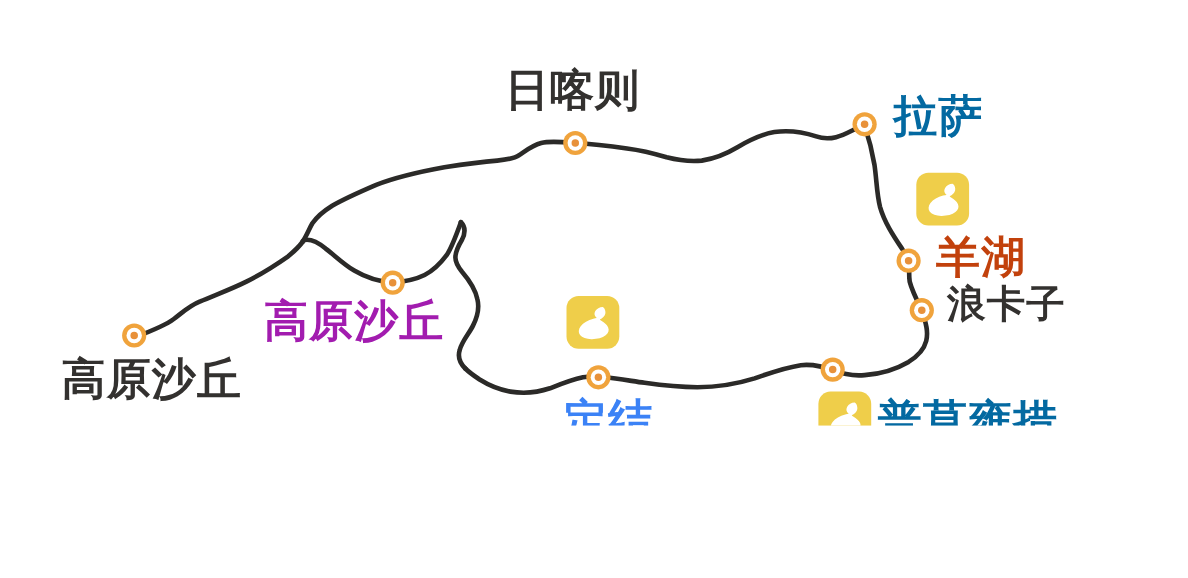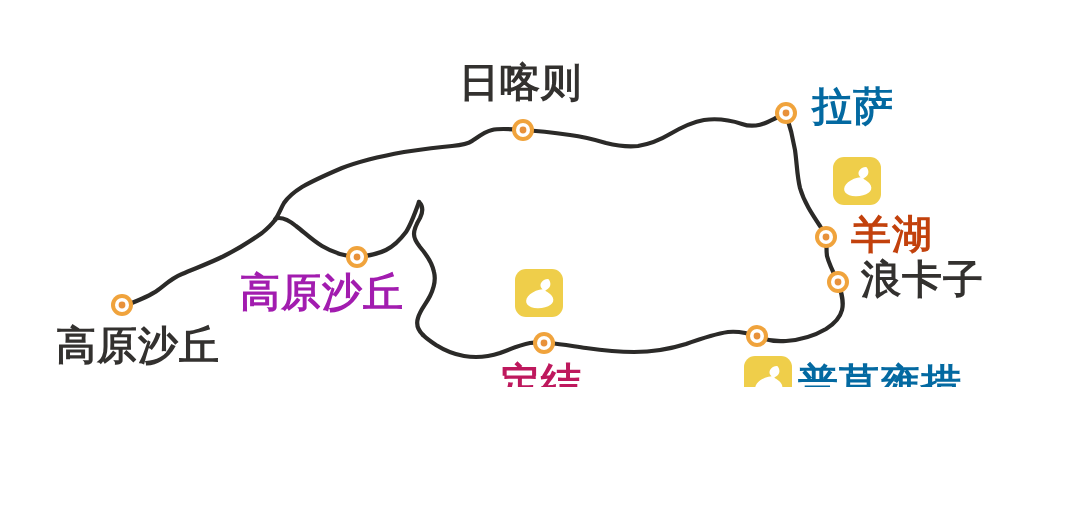--- a/index.html
+++ b/index.html
@@ -29,21 +29,21 @@
     position: absolute;
     font-family: "Liberation Sans", "DejaVu Sans", sans-serif;
     font-weight: bold;
     color: #33312f;
     white-space: nowrap;
     letter-spacing: 1px;
     line-height: 1;
     -webkit-font-smoothing: antialiased;
   }
   .lbl-xl { font-size: 40px; }
-  .lbl-lg { font-size: 40px; }
+  .lbl-lg { font-size: 35px; }
 
   .lake-badge {
     position: absolute;
     border-radius: 11px;
     background: #efce4a;
     display: block;
   }
   .lake-badge svg { display: block; }
 </style>
 </head>
@@ -185,21 +185,21 @@
       </g>
   </svg>
 
   <div id="labels-layer">
       <div class="city-label lbl-xl" style="left: 459px; top: 62px; color: rgb(51, 49, 47);">日喀则</div>
       <div class="city-label lbl-xl" style="left: 812px; top: 86px; color: #0369a1;">拉萨</div>
       <div class="city-label lbl-xl" style="left: 851px; top: 214px; color: #c2410c;">羊湖</div>
       <div class="city-label lbl-lg" style="left: 861px; top: 259px; color: rgb(51, 49, 47);">浪卡子</div>
       <div class="city-label lbl-xl" style="left: 240px; top: 272px; color: #a21caf;">高原沙丘</div>
       <div class="city-label lbl-xl" style="left: 56px; top: 325px; color: rgb(51, 49, 47);">高原沙丘</div>
-      <div class="city-label lbl-xl" style="left: 500px; top: 362px; color: #be185d; text-decoration: underline;">定结</div>
+      <div class="city-label lbl-xl" style="left: 512px; top: 362px; color: #3b82f6; text-decoration: underline;">定结</div>
       <div class="city-label lbl-xl" style="left: 798px; top: 363px; color: #0369a1;">普莫雍措</div>
     </div>
 
   <div id="lakes-layer">
       <span class="lake-badge" style="left: 833px; top: 157px; width: 48px; height: 48px; background: rgb(239, 206, 74);">
         <svg width="48" height="48" viewBox="0 0 48 48">
           <path d="M 33,10 C 30,10 27.5,11.6 26.2,13.8 C 25.4,15.2 25.3,16.6 25.8,17.9 C 26.2,18.9 26.9,19.6 27.6,20.2 C 26.6,20.3 25.5,20.5 24.4,20.8 C 19.6,22 15.3,24.4 12.9,27.6 C 10.8,30.4 10.6,33.4 12.3,35.6 C 14.2,38 18,39.2 22.6,39.3 C 27.6,39.4 32.6,38.2 35.6,35.8 C 38.2,33.7 39,31 37.8,28.4 C 36.7,26 34.3,24.2 32,22.8 C 31.2,22.3 30.6,21.9 30.3,21.4 C 30.8,21.2 31.4,20.9 32,20.5 C 34.3,19 35.6,16.9 35.4,14.7 C 35.2,12.3 34.2,10.5 33,10 Z" fill="#ffffff"></path>
         </svg>
       </span>
       <span class="lake-badge" style="left: 515px; top: 269px; width: 48px; height: 48px; background: rgb(239, 206, 74);">

